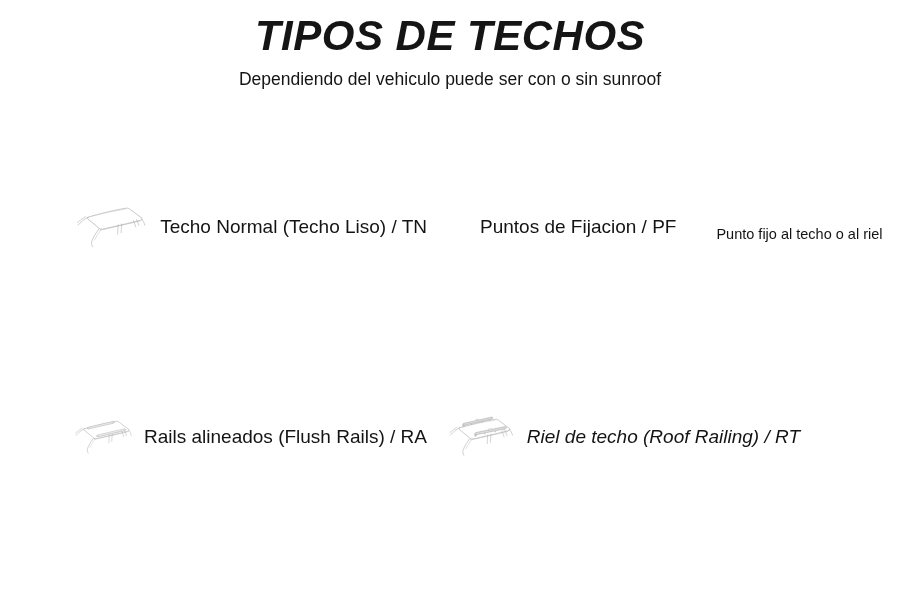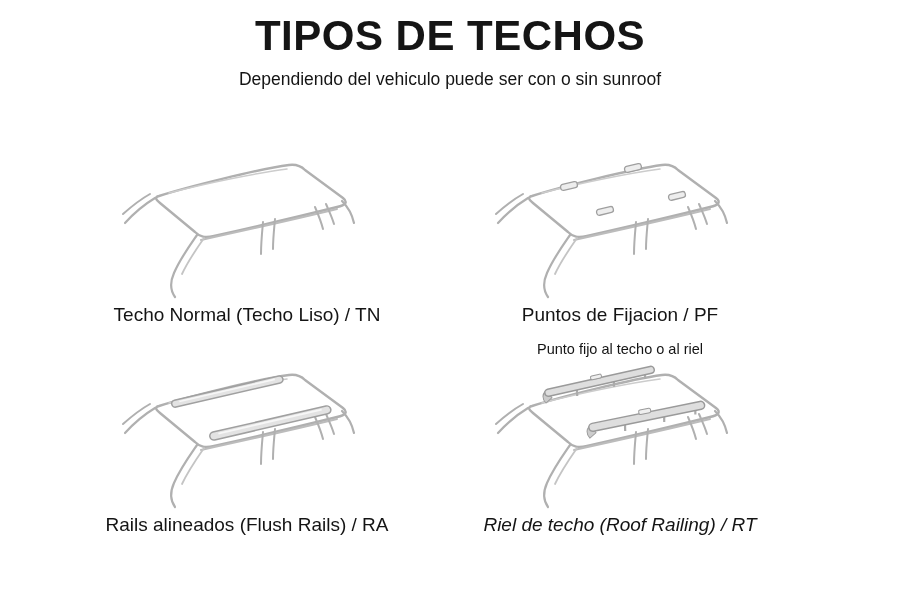--- a/index.html
+++ b/index.html
@@ -3,38 +3,38 @@
 <meta charset="utf-8">
 <style>
   html,body{margin:0;padding:0;}
   body{
     width:900px;height:600px;background:#ffffff;color:#111111;
     font-family:"Liberation Sans",sans-serif;
     position:relative;overflow:hidden;
   }
   .title{
     text-align:center;margin:12px 0 8px 0;
-    font-size:42px;font-weight:700;letter-spacing:.5px;color:#151515;
+    font-size:42px;font-weight:700;letter-spacing:.5px;color:#151515;font-style:italic;
   }
   .intro{
     text-align:center;font-size:17.5px;line-height:22px;color:#141414;
   }
   .cell{
     position:absolute;width:360px;
-    display:flex;flex-direction:column;align-items:center;
+    display:flex;flex-direction:row;align-items:center;
   }
   .cell svg{display:block;}
   .caption{
     font-size:19px;color:#141414;white-space:nowrap;margin-top:2px;
   }
   .subcaption{
     font-size:14.5px;color:#141414;white-space:nowrap;margin-top:15px;
   }
   .cell-tn{left:67px;top:150px;}
-  .cell-pf{left:440px;top:150px;}
+  .cell-pf{left:440px;top:150px;gap:40px;}
   .cell-ra{left:67px;top:360px;}
   .cell-rt{left:440px;top:360px;font-style:italic;}
 </style>
 </head>
 <body>
 
 <svg width="0" height="0" style="position:absolute" aria-hidden="true">
   <defs>
     <g id="roof-base" fill="none" stroke="#b0b0b0" stroke-width="2.4" stroke-linecap="round" stroke-linejoin="round">
       <path fill="#ffffff" d="M 72,46 C 100,37 172,19 202,15 C 210,14 214,16 218,20 L 256,48 C 261,52 259,55 250,57 C 214,66 158,79 127,86 C 118,88 113,87 108,82 L 73,53 C 68,49 68,47 72,46 Z"></path>

